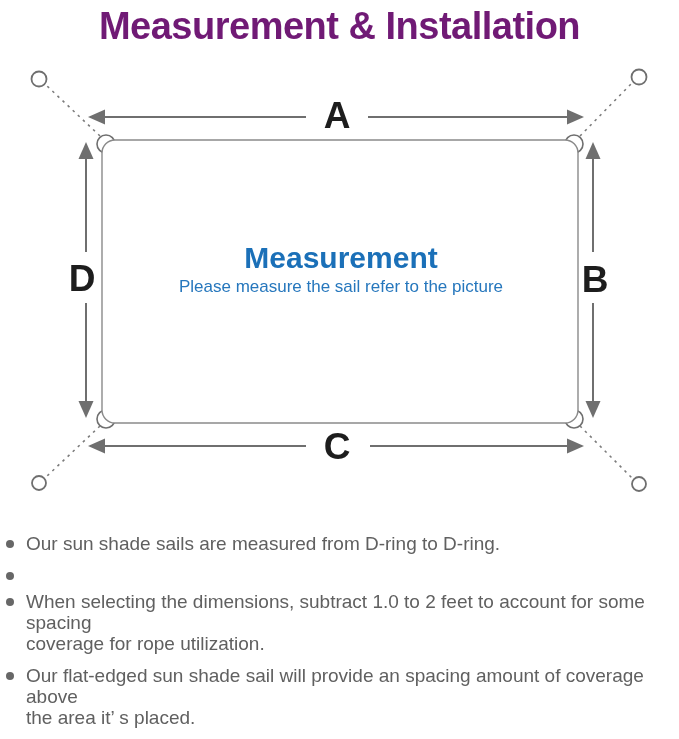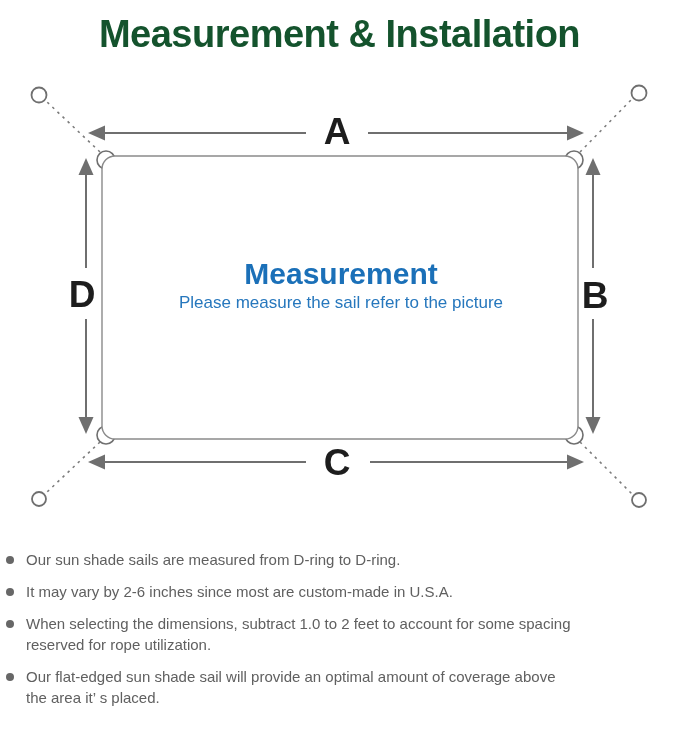--- a/index.html
+++ b/index.html
@@ -9,28 +9,28 @@
     font-family: "Liberation Sans", "DejaVu Sans", sans-serif;
   }
   .page {
     position: relative;
     width: 679px;
     height: 739px;
     background: #ffffff;
     overflow: hidden;
   }
   .title {
-    margin: 8px;
+    margin: 0;
     height: 50px;
     line-height: 52px;
     text-align: center;
     font-size: 38px;
     font-weight: bold;
     letter-spacing: -0.5px;
-    color: #14532d;
+    color: #701a75;
   }
   .diagram {
     display: block;
     width: 679px;
     height: 455px;
   }
   .diagram .outline { fill: #ffffff; stroke: #8a8a8a; stroke-width: 1.4; }
   .diagram .ring    { fill: #ffffff; stroke: #6f6f6f; stroke-width: 1.6; }
   .diagram .anchor  { fill: #ffffff; stroke: #6f6f6f; stroke-width: 1.8; }
   .diagram .rope    { stroke: #7c7c7c; stroke-width: 1.6; stroke-dasharray: 2.5 4.5; fill: none; }
@@ -59,21 +59,21 @@
   .notes {
     margin: 28px 0 0 0;
     padding: 0 18px 0 6px;
     list-style: none;
   }
   .notes li {
     display: flex;
     align-items: flex-start;
     margin-bottom: 11px;
     color: #606060;
-    font-size: 15px;
+    font-size: 19px;
     line-height: 21px;
   }
   .notes .dot {
     flex: 0 0 auto;
     width: 8px;
     height: 8px;
     margin: 7px 12px 0 0;
     border-radius: 50%;
     background: #676767;
   }
@@ -144,34 +144,30 @@
   <ul class="notes">
     <li>
       <span class="dot"></span>
       <span class="text">
         <span class="line">Our sun shade sails are measured from D-ring to D-ring.</span>
         <span class="line"></span>
       </span>
     </li>
     <li>
       <span class="dot"></span>
+    </li>
+    <li>
+      <span class="dot"></span>
       <span class="text">
-        <span class="line">It may vary by 2-6 inches since most are custom-made in U.S.A.</span>
-        <span class="line"></span>
+        <span class="line">When selecting the dimensions, subtract 1.0 to 2 feet to account for some spacing</span>
+        <span class="line">coverage for rope utilization.</span>
       </span>
     </li>
     <li>
       <span class="dot"></span>
       <span class="text">
-        <span class="line">When selecting the dimensions, subtract 1.0 to 2 feet to account for some spacing</span>
-        <span class="line">reserved for rope utilization.</span>
-      </span>
-    </li>
-    <li>
-      <span class="dot"></span>
-      <span class="text">
-        <span class="line">Our flat-edged sun shade sail will provide an optimal amount of coverage above</span>
+        <span class="line">Our flat-edged sun shade sail will provide an spacing amount of coverage above</span>
         <span class="line">the area it’ s placed.</span>
       </span>
     </li>
   </ul>
 
 </div>
 
 </body></html>

